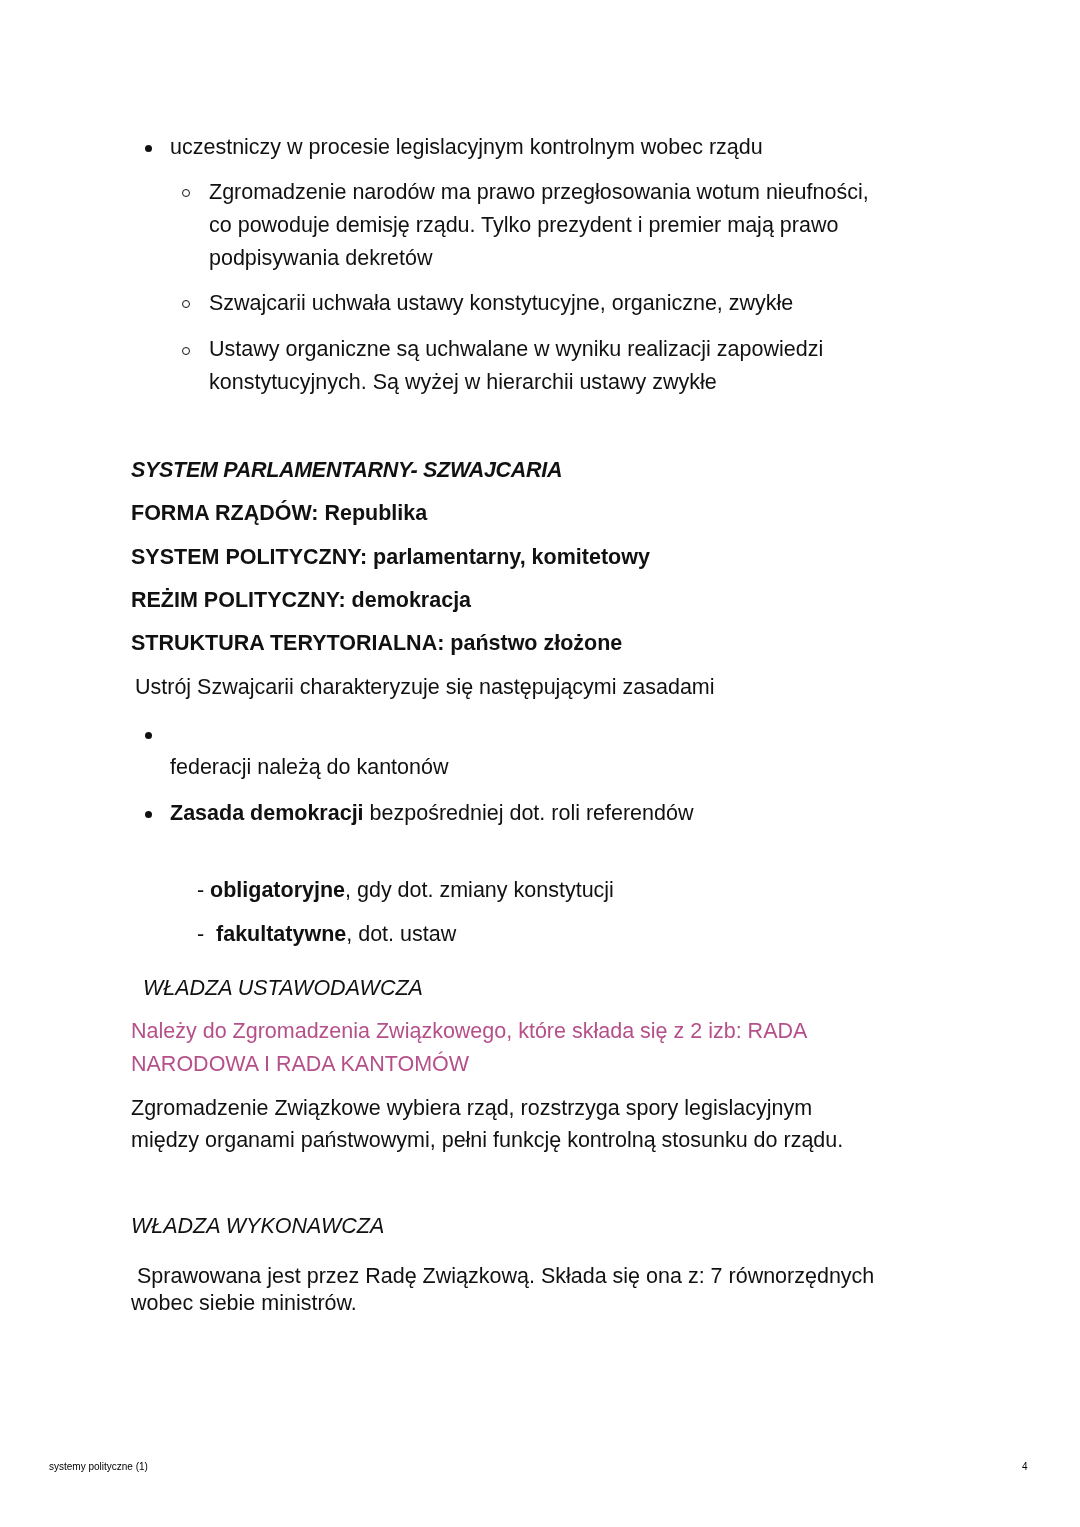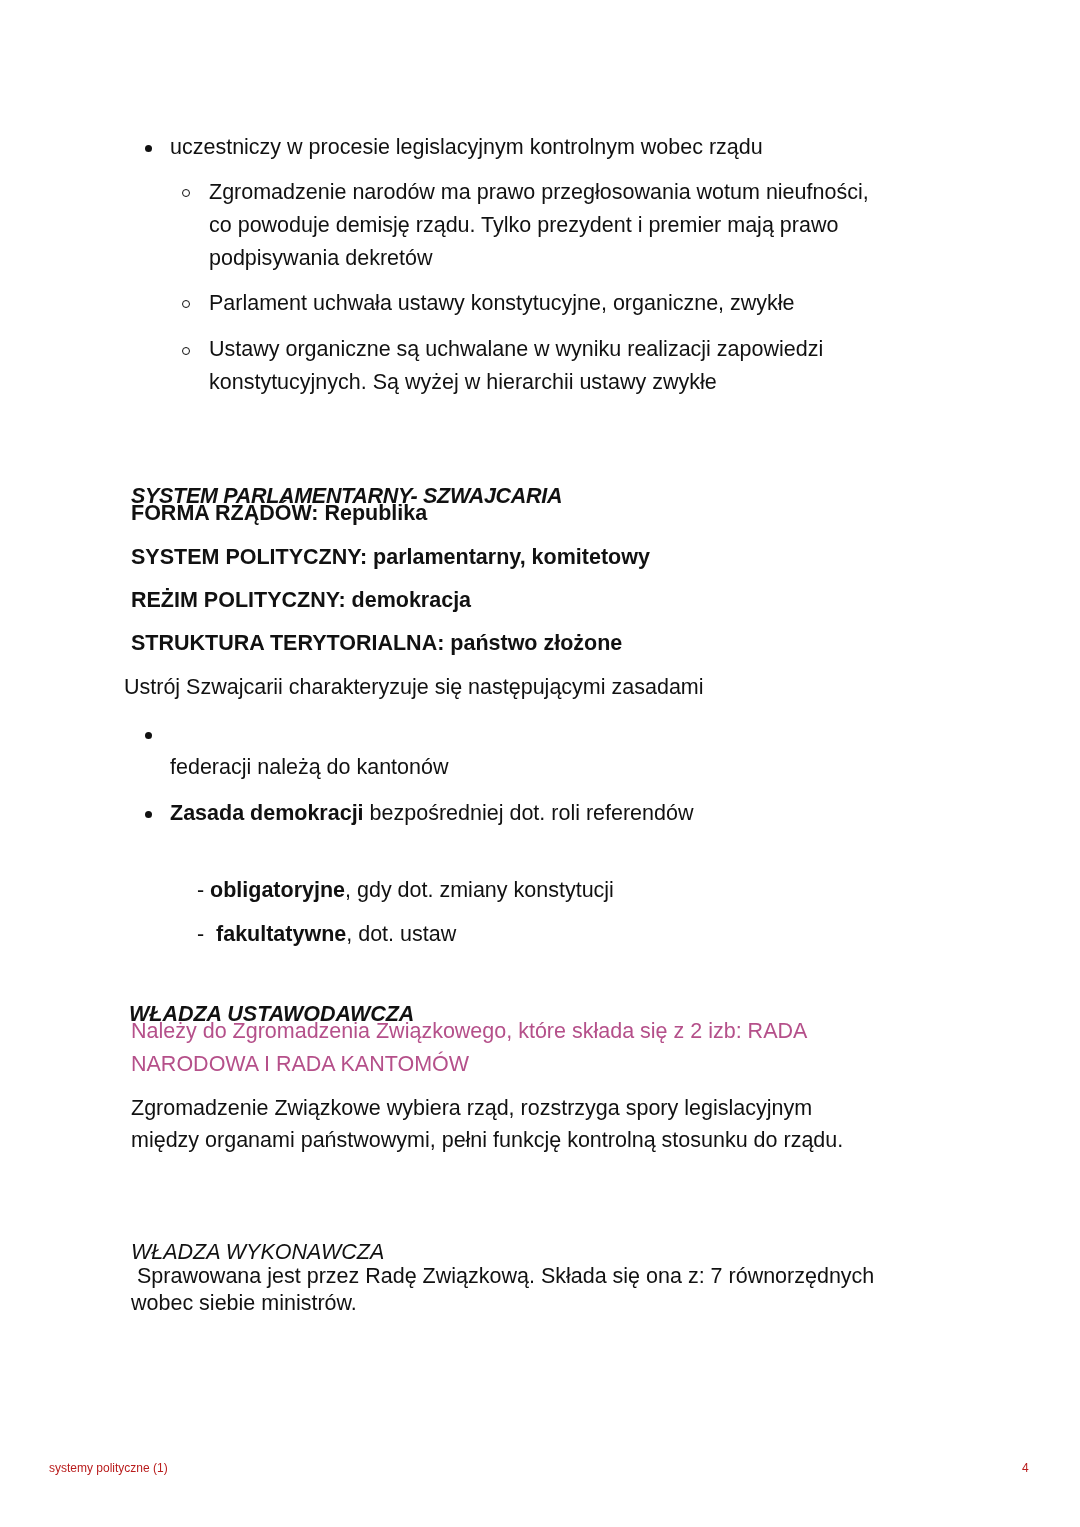--- a/index.html
+++ b/index.html
@@ -6,77 +6,77 @@
     body {
       width: 1080px; height: 1527px; position: relative; overflow: hidden;
       font-family: "Liberation Sans", "DejaVu Sans", sans-serif;
       color: #111111;
     }
     .page { position: absolute; left: 0; top: 0; width: 1080px; height: 1527px; padding-left: 48px; }
     .line { position: absolute; font-size: 21.5px; line-height: 33px; white-space: nowrap; }
     .bullet { position: absolute; width: 7px; height: 7px; border-radius: 50%; background: #111; }
     .circle { position: absolute; width: 6px; height: 6px; border-radius: 50%; border: 1.6px solid #111; box-sizing: content-box; }
     .b { font-weight: bold; }
-    .i { font-style: italic; margin-top: 26px; }
+    .i { font-style: italic; }
     .pink { color: #b5508a; }
-    .footer { position: absolute; font-size: 12px; color: #b91c1c; }
+    .footer { position: absolute; font-size: 10px; color: #000000; }
   </style>
 </head>
 <body>
 
 <div class="page">
 
   <span class="bullet" style="left:145px;top:145px;"></span>
   <div class="line" style="left:170px;top:131px;">uczestniczy w procesie legislacyjnym kontrolnym wobec rządu</div>
 
   <span class="circle" style="left:182px;top:189px;"></span>
   <div class="line" style="left:209px;top:176px;">Zgromadzenie narodów ma prawo przegłosowania wotum nieufności,</div>
   <div class="line" style="left:209px;top:209px;text-align:center;">co powoduje demisję rządu. Tylko prezydent i premier mają prawo</div>
   <div class="line" style="left:209px;top:242px;">podpisywania dekretów</div>
 
   <span class="circle" style="left:182px;top:300px;"></span>
-  <div class="line" style="left:209px;top:287px;">Parlament uchwała ustawy konstytucyjne, organiczne, zwykłe</div>
+  <div class="line" style="left:209px;top:287px;">Szwajcarii uchwała ustawy konstytucyjne, organiczne, zwykłe</div>
 
   <span class="circle" style="left:182px;top:347px;"></span>
   <div class="line" style="left:209px;top:333px;">Ustawy organiczne są uchwalane w wyniku realizacji zapowiedzi</div>
   <div class="line" style="left:209px;top:366px;">konstytucyjnych. Są wyżej w hierarchii ustawy zwykłe</div>
 
   <div class="line b i" style="left:131px;top:454px;letter-spacing:-0.3px;">SYSTEM PARLAMENTARNY- SZWAJCARIA</div>
 
   <div class="line b" style="left:131px;top:497px;">
     <span>FORMA RZĄDÓW:</span><span> Republika</span>
   </div>
   <div class="line b" style="left:131px;top:541px;">
     <span>SYSTEM POLITYCZNY:</span><span> parlamentarny, komitetowy</span>
   </div>
   <div class="line b" style="left:131px;top:584px;">
     <span>REŻIM POLITYCZNY:</span><span> demokracja</span>
   </div>
   <div class="line b" style="left:131px;top:627px;">
     <span>STRUKTURA TERYTORIALNA:</span><span> państwo złożone</span>
   </div>
 
-  <div class="line" style="left:124px;top:671px;">Ustrój Szwajcarii charakteryzuje się następującymi zasadami</div>
+  <div class="line" style="left:135px;top:671px;">Ustrój Szwajcarii charakteryzuje się następującymi zasadami</div>
 
   <span class="bullet" style="left:145px;top:732px;"></span>
   <div class="line" style="left:170px;top:751px;">federacji należą do kantonów</div>
 
   <span class="bullet" style="left:145px;top:811px;"></span>
   <div class="line" style="left:170px;top:797px;">
     <span class="b">Zasada demokracji</span><span> bezpośredniej dot. roli referendów</span>
   </div>
 
   <div class="line" style="left:173px;top:841px;white-space:pre;">
     <span>- </span><span class="b">obligatoryjne</span><span>, gdy dot. zmiany konstytucji</span>
   </div>
   <div class="line" style="left:173px;top:885px;white-space:pre;">
     <span>-  </span><span class="b">fakultatywne</span><span>, dot. ustaw</span>
   </div>
 
-  <div class="line i" style="left:123px;top:972px;white-space:pre;font-weight:bold;"> WŁADZA USTAWODAWCZA</div>
+  <div class="line i" style="left:137px;top:972px;white-space:pre;"> WŁADZA USTAWODAWCZA</div>
   <div class="line pink" style="left:131px;top:1015px;">Należy do Zgromadzenia Związkowego, które składa się z 2 izb: RADA</div>
   <div class="line pink" style="left:131px;top:1048px;">NARODOWA I RADA KANTOMÓW</div>
   <div class="line" style="left:131px;top:1092px;">Zgromadzenie Związkowe wybiera rząd, rozstrzyga spory legislacyjnym</div>
   <div class="line" style="left:131px;top:1124px;text-align:center;">między organami państwowymi, pełni funkcję kontrolną stosunku do rządu.</div>
 
   <div class="line i" style="left:131px;top:1210px;">WŁADZA WYKONAWCZA</div>
   <div class="line" style="left:131px;top:1260px;white-space:pre;text-align:right;"> Sprawowana jest przez Radę Związkową. Składa się ona z: 7 równorzędnych</div>
   <div class="line" style="left:131px;top:1287px;">wobec siebie ministrów.</div>
 
   <div class="footer" style="left:49px;top:1461px;">systemy polityczne (1)</div>

